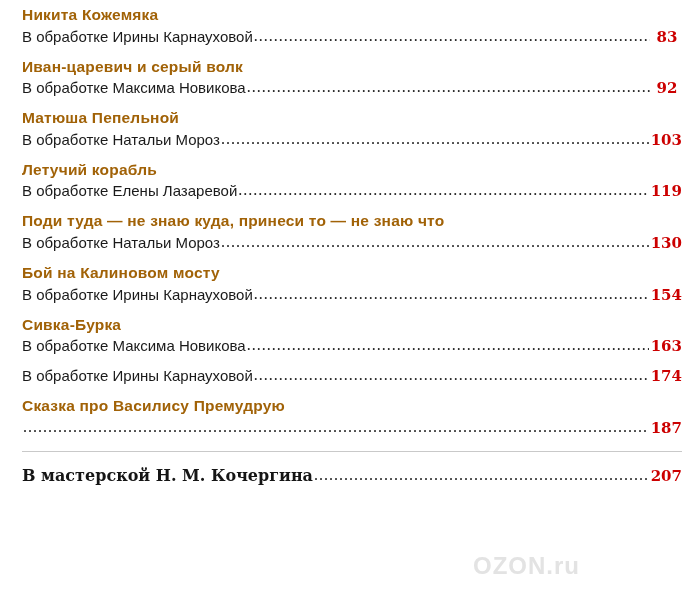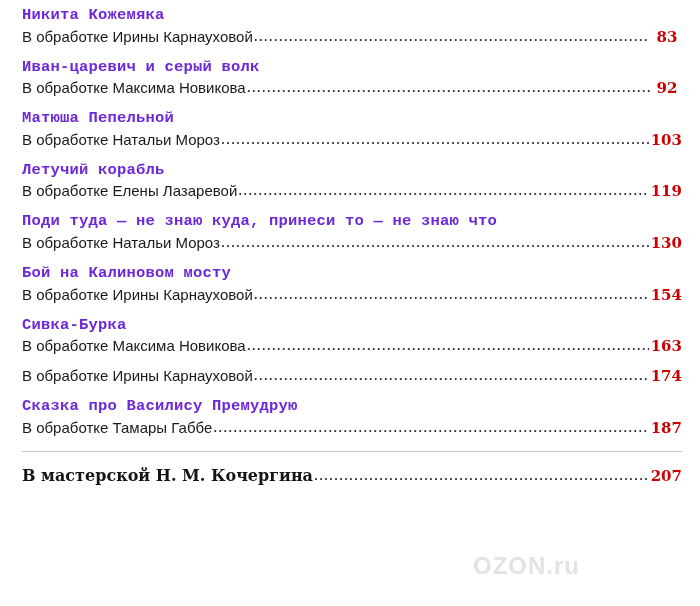--- a/index.html
+++ b/index.html
@@ -18,25 +18,25 @@
     position: relative;
     width: 700px;
     height: 606px;
     box-sizing: border-box;
     padding: 6px 18px 0 22px;
   }
   .entry {
     margin-bottom: 12px;
   }
   .entry-title {
-    font-family: Liberation Mono, monospace;
+    font-family: Liberation Sans, sans-serif;
     font-weight: bold;
     font-size: 15.5px;
     letter-spacing: 0.2px;
-    color: #6d28d9;
+    color: #a16207;
     margin: 0 0 3px 0;
     line-height: 1.2;
   }
   .entry-line {
     display: flex;
     align-items: baseline;
     width: 100%;
     white-space: nowrap;
   }
   .entry-sub {
@@ -171,21 +171,20 @@
     <div class="entry-line">
       <span class="entry-sub">В обработке Ирины Карнауховой</span>
       <span class="dots"></span>
       <span class="page-num">174</span>
     </div>
   </div>
 
   <div class="entry">
     <div class="entry-title">Сказка про Василису Премудрую</div>
     <div class="entry-line">
-      <span class="entry-sub">В обработке Тамары Габбе</span>
       <span class="dots"></span>
       <span class="page-num">187</span>
     </div>
   </div>
 
   <hr class="divider">
 
   <div class="final-entry">
     <div class="final-line">
       <span class="final-title">В мастерской Н. М. Кочергина</span>

